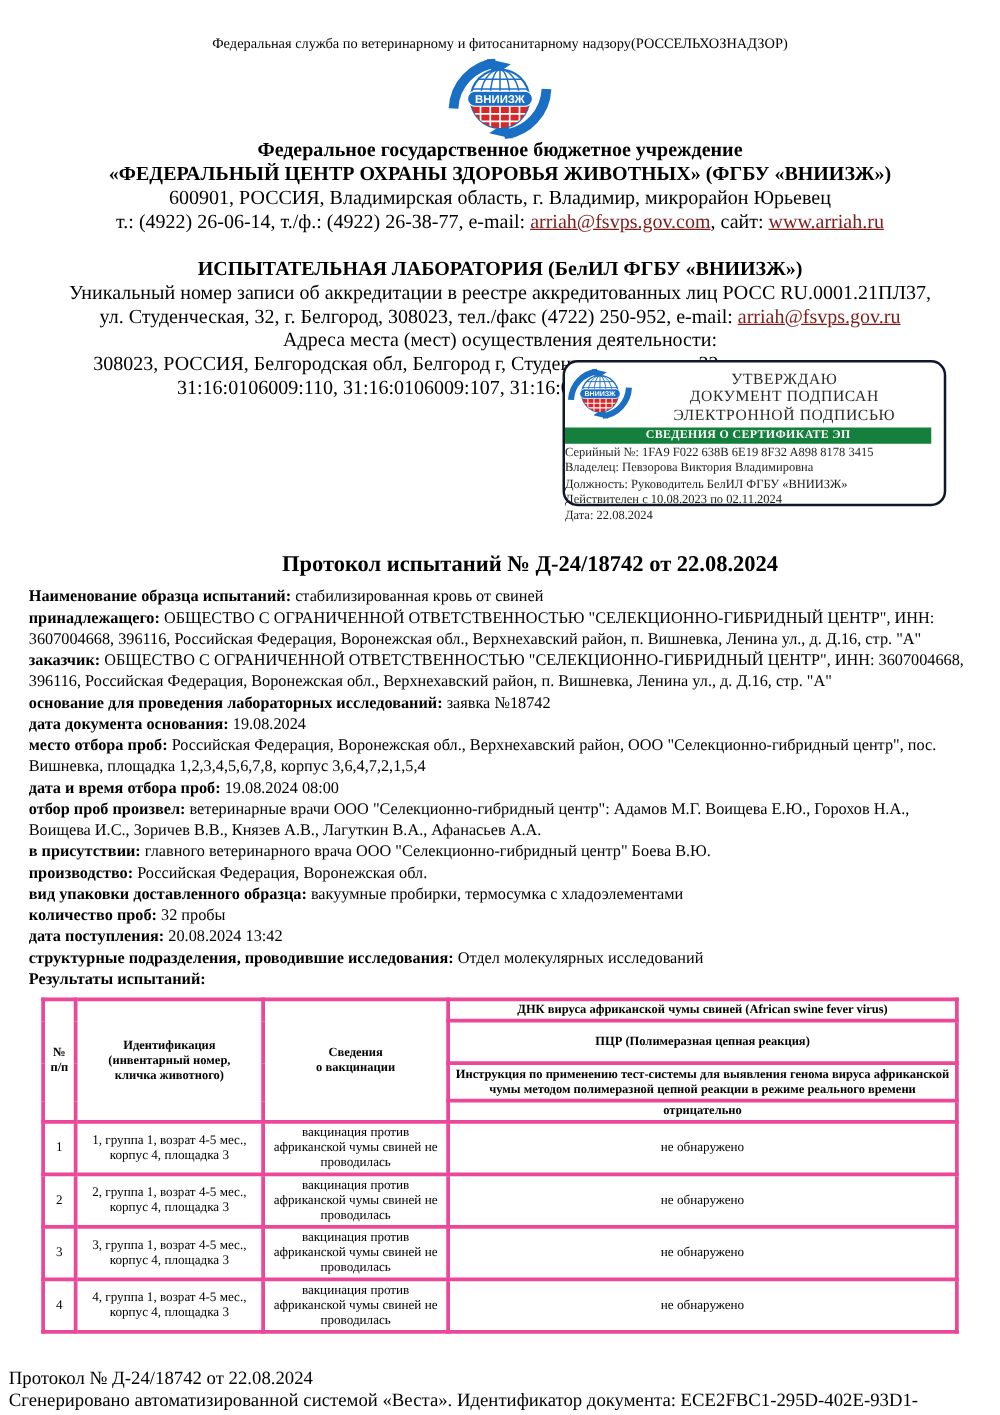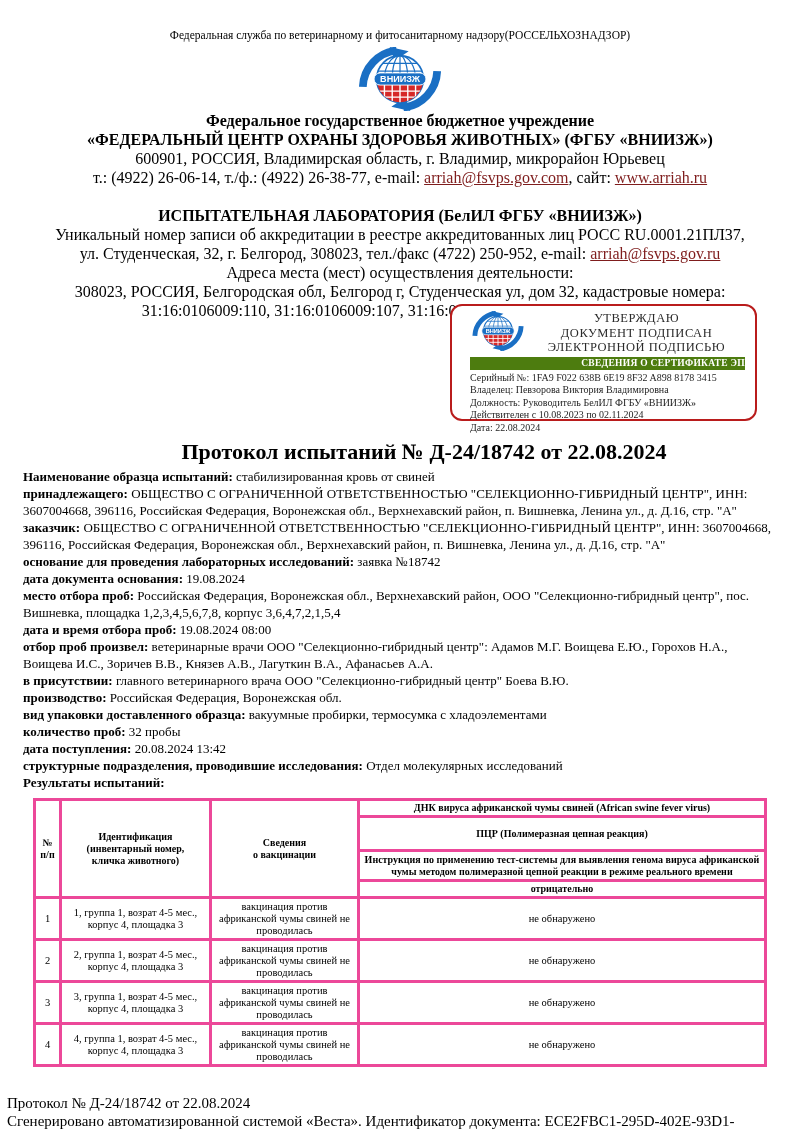--- a/index.html
+++ b/index.html
@@ -13,38 +13,38 @@
   
   .header { text-align:center; }
   .authority { font-weight:normal; font-size:11.5px; padding-top:28px; line-height:15px; }
   .logo-wrap { margin:4px auto 0; height:64px; }
   .hline  { font-size:16px; line-height:19px; }
   .hbold  { font-weight:bold; }
   .lab-name { margin-top:19px; }
 
   
   .stamp {
-    position:absolute; left:450px; top:304px; width:307px; height:117px;
-    border:2px solid #b91c1c; border-radius:12px; background:#fff;
-    padding:5px 10px 4px 18px;
+    position:absolute; left:450px; top:288px; width:307px; height:117px;
+    border:2px solid #0f172a; border-radius:12px; background:#fff;
+    padding:5px 10px 4px 0;
   }
   .stamp-top { display:flex; align-items:center; }
   .stamp-logo { flex:0 0 58px; }
   .stamp-titles { flex:1; text-align:center; color:#2b2b2b;
     font-size:12.5px; line-height:14.5px; letter-spacing:0.5px; }
   .cert-bar {
-    background:#4d7c0f; color:#fff; text-align:right;
+    background:#15803d; color:#fff; text-align:center;
     font-size:9.5px; font-weight:bold; line-height:13px; margin:2px 0 2px;
     letter-spacing:0.3px;
   }
   .stamp-details { font-size:10px; line-height:12.4px; color:#1f1f1f; }
 
   
   .spacer { height:121px; }
-  .title { text-align:center; font-weight:bold; font-size:22px; line-height:21px;padding-left:48px; }
+  .title { text-align:center; font-weight:bold; font-size:18px; line-height:21px;padding-left:48px; }
   .fields { margin:6px 23px 0 23px; font-size:13px; line-height:17px; }
   .field b { font-weight:bold; }
 
   
   table.results { border-collapse:collapse; width:734px; margin:7px auto 0; table-layout:fixed; }
   table.results td {
     border:3px solid #ec4899; text-align:center; vertical-align:middle;
     padding:1px 4px; font-size:10px; line-height:12px;
   }
   td.ch { font-weight:bold; }

